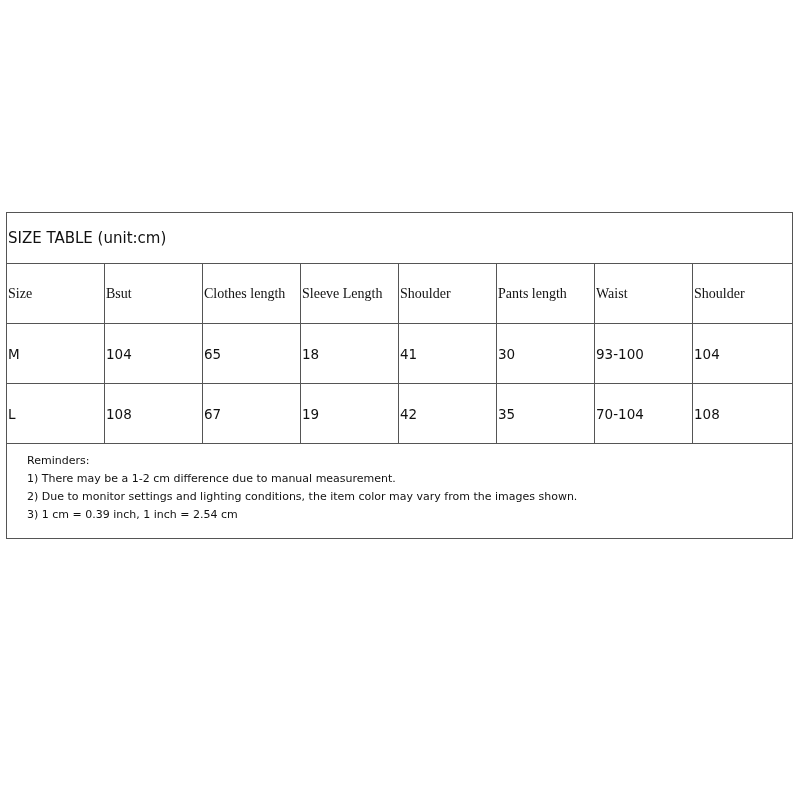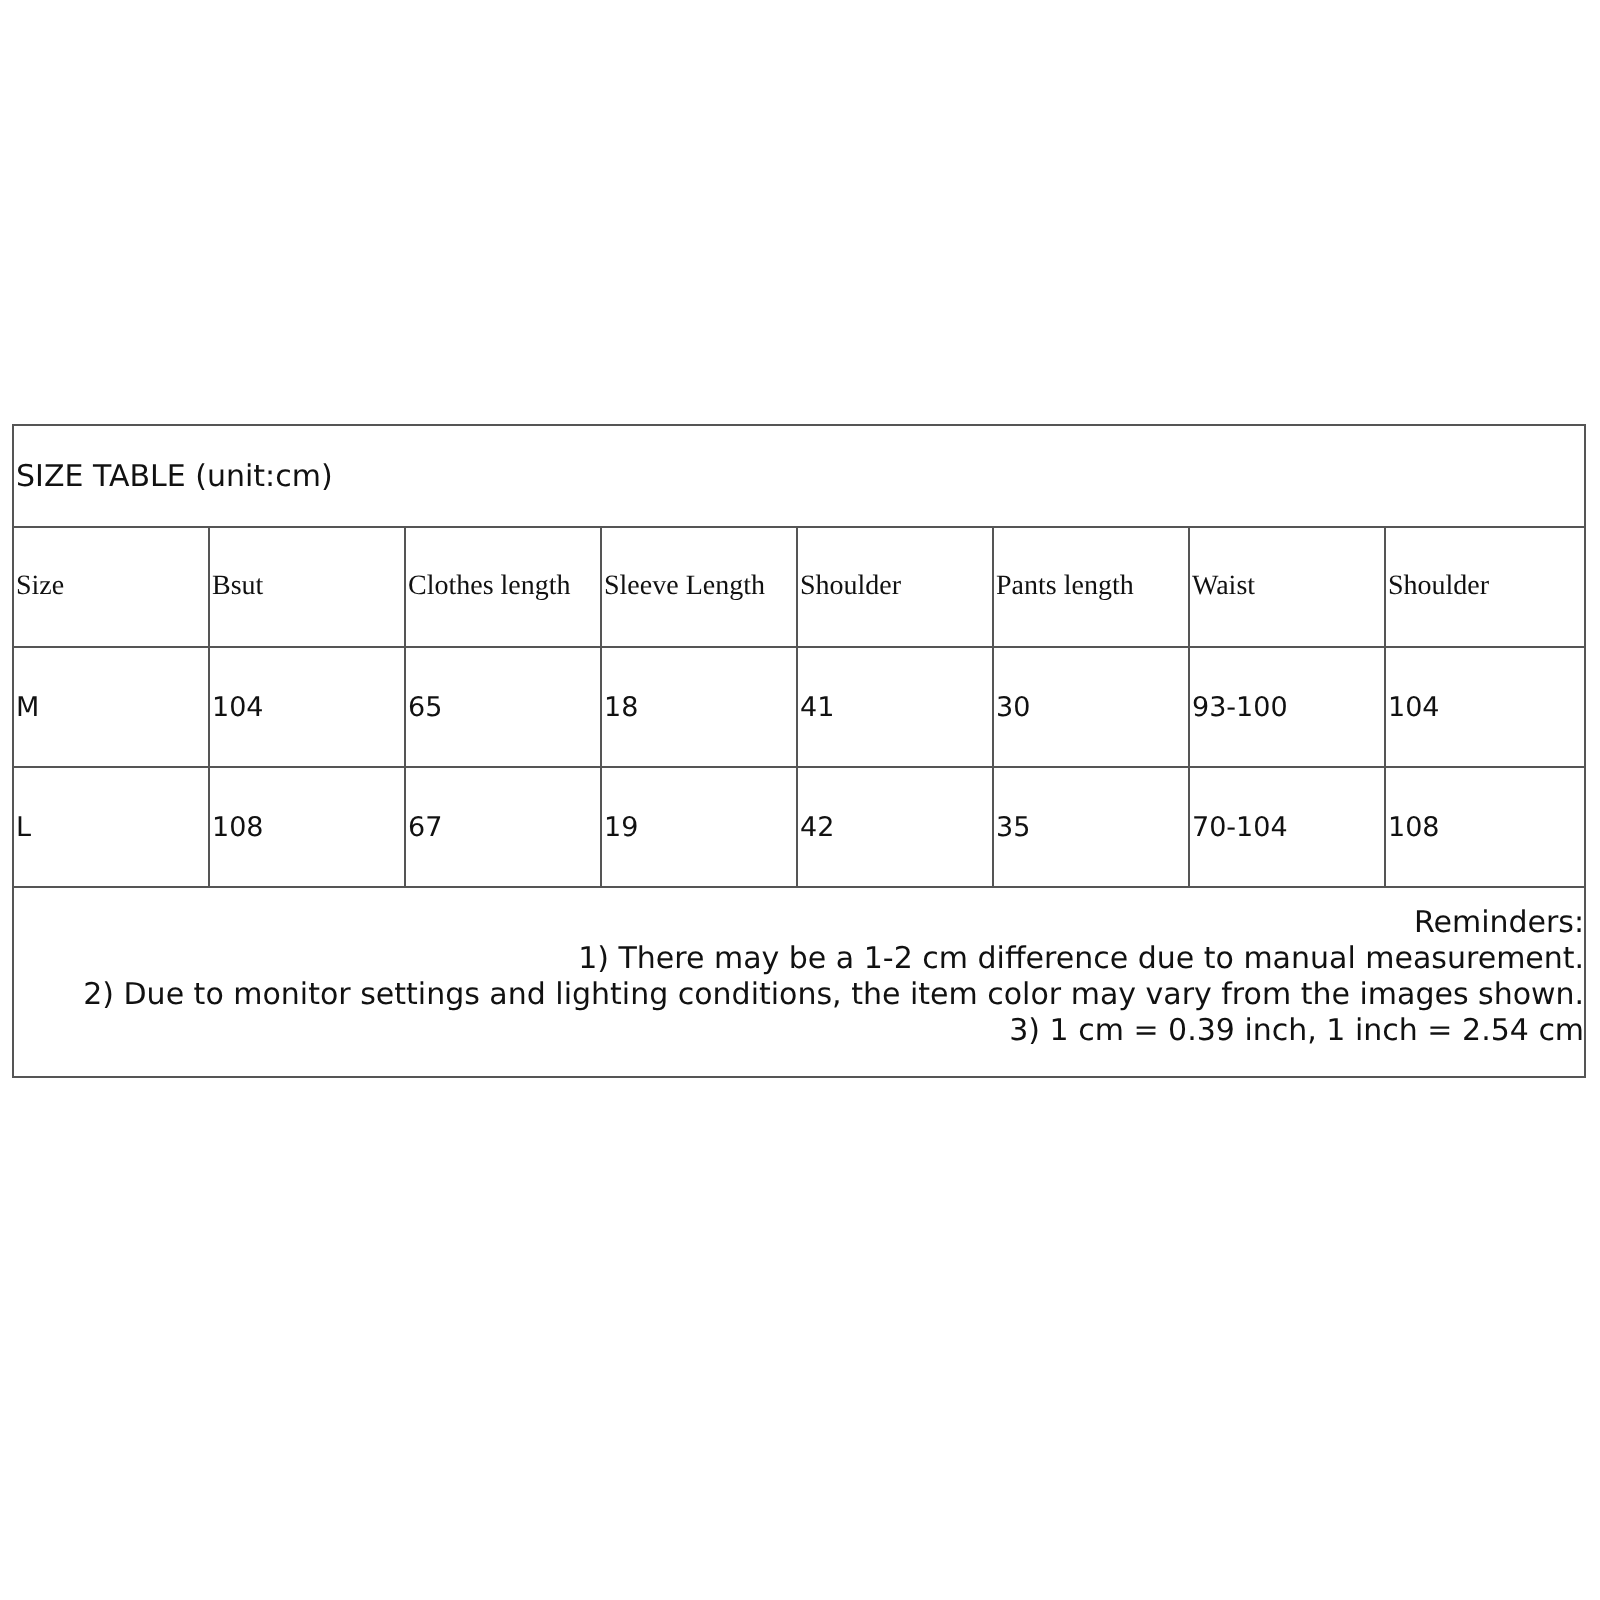--- a/index.html
+++ b/index.html
@@ -40,24 +40,24 @@
   .header-row th {
     height: 57px;
     font-size: 14px;
     font-family: Liberation Serif, serif;
   }
   .data-row td {
     height: 57px;
   }
   .reminder-row td {
     height: 86px;
-    text-align: right;
+    text-align: left;
     vertical-align: top;
     padding: 8px 0 0 20px;
-    font-size: 15px;
+    font-size: 11px;
     line-height: 18px;
   }
   .reminder-line {
     display: block;
     white-space: nowrap;
   }
 </style>
 </head>
 <body>
 

